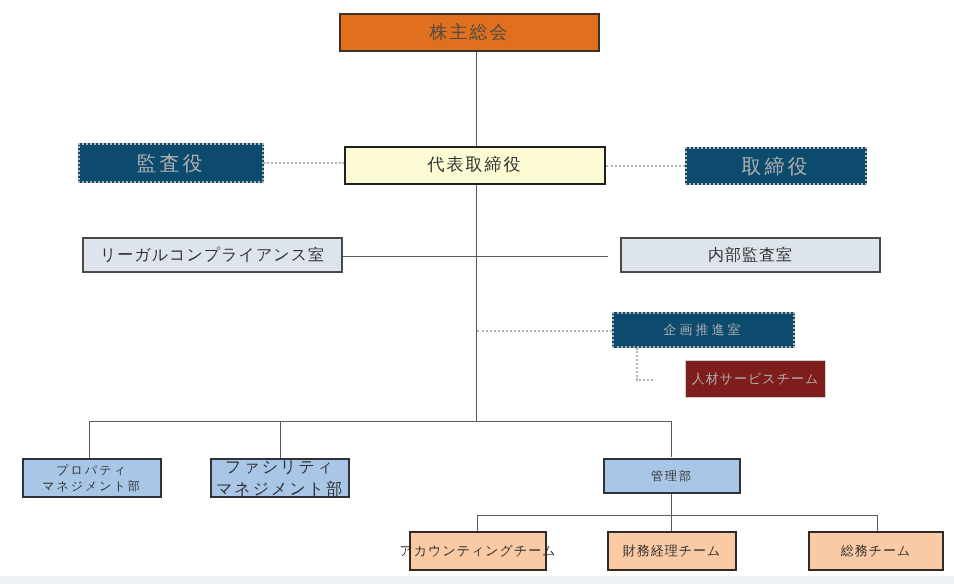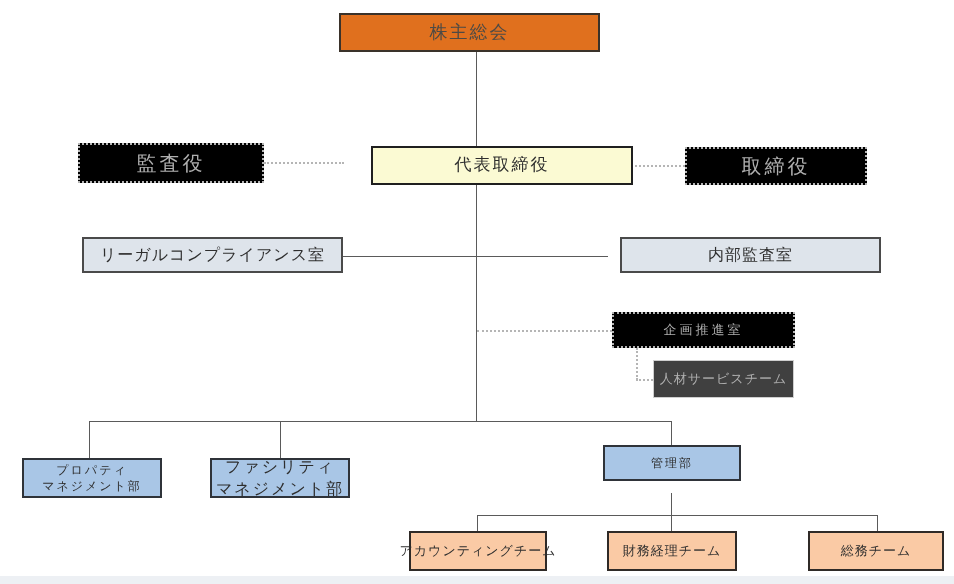--- a/index.html
+++ b/index.html
@@ -2,24 +2,24 @@
 <html style="--orange_fill: #E0701E; --orange_border: #3A322A; --orange_text: #4D4A45; --yellow_fill: #FBFAD3; --yellow_border: #1F1F1F; --bluegray_fill: #DEE4EB; --bluegray_border: #4A4A4A; --blue_fill: #A9C6E6; --blue_border: #2F3339; --salmon_fill: #FACAA5; --salmon_border: #2F2A27; --ghost_border: #B5B5B5; --ghost_text: #AFAFAF; --ghost_solid_border: #CFCFCF; --dark_text: #2E2E2E; --line_solid: #5A5A5A; --line_dotted: #B5B5B5; --footer_strip: #EDF0F4;"><head>
 <meta charset="utf-8">
 <style>
   html,body{margin:0;padding:0;background:#ffffff;}
   body{font-family:"Liberation Sans","DejaVu Sans",sans-serif;}
   .canvas{position:relative;width:954px;height:584px;background:#ffffff;overflow:hidden;}
   .node{position:absolute;box-sizing:border-box;display:flex;flex-direction:column;
         align-items:center;justify-content:center;text-align:center;font-weight:normal;
         line-height:1.35;white-space:nowrap;}
   .orange{background:var(--orange_fill);border:2px solid var(--orange_border);color:var(--orange_text);letter-spacing:2px;}
-  .yellow{background:var(--yellow_fill);border:2px solid var(--yellow_border);color:var(--dark_text);letter-spacing:2px;margin-left:27px;}
+  .yellow{background:var(--yellow_fill);border:2px solid var(--yellow_border);color:var(--dark_text);letter-spacing:2px;}
   .bluegray{background:var(--bluegray_fill);border:2px solid var(--bluegray_border);color:var(--dark_text);letter-spacing:1px;}
-  .ghost{background:#000000;border:2px dotted var(--ghost_border);color:var(--ghost_text);letter-spacing:3px;}
-  .ghost-solid{background:#404040;border:1px solid var(--ghost_solid_border);color:var(--ghost_text);letter-spacing:1px;}
+  .ghost{background:#0c4a6e;border:2px dotted var(--ghost_border);color:var(--ghost_text);letter-spacing:3px;}
+  .ghost-solid{background:#7f1d1d;border:1px solid var(--ghost_solid_border);color:var(--ghost_text);letter-spacing:1px;margin-left:32px;}
   .blue{background:var(--blue_fill);border:2px solid var(--blue_border);color:var(--dark_text);letter-spacing:2px;}
   .salmon{background:var(--salmon_fill);border:2px solid var(--salmon_border);color:var(--dark_text);letter-spacing:1px;}
   .hline{position:absolute;height:1px;background:var(--line_solid);}
   .vline{position:absolute;width:1px;background:var(--line_solid);}
   .hdot{position:absolute;height:0;border-top:2px dotted var(--line_dotted);}
   .vdot{position:absolute;width:0;border-left:2px dotted var(--line_dotted);}
   .footer-strip{position:absolute;left:0;width:954px;background:var(--footer_strip);}
 </style>
 </head>
 <body>
@@ -80,21 +80,21 @@
   <div class="node blue" style="left:22px;top:458px;width:140px;height:40px;font-size:12px;">
     <span>プロパティ</span>
     <span>マネジメント部</span>
   </div>
 
   <div class="node blue" style="left:210px;top:458px;width:140px;height:40px;font-size:16px;">
     <span>ファシリティ</span>
     <span>マネジメント部</span>
   </div>
 
-  <div class="node blue" style="left:603px;top:445px;width:138px;height:36px;font-size:12px;">
+  <div class="node blue" style="left:603px;top:458px;width:138px;height:36px;font-size:12px;">
     <span>管理部</span>
   </div>
 
   <div class="node salmon" style="left:409px;top:531px;width:138px;height:40px;font-size:13px;">
     <span>アカウンティングチーム</span>
   </div>
 
   <div class="node salmon" style="left:607px;top:531px;width:130px;height:40px;font-size:13px;">
     <span>財務経理チーム</span>
   </div>

